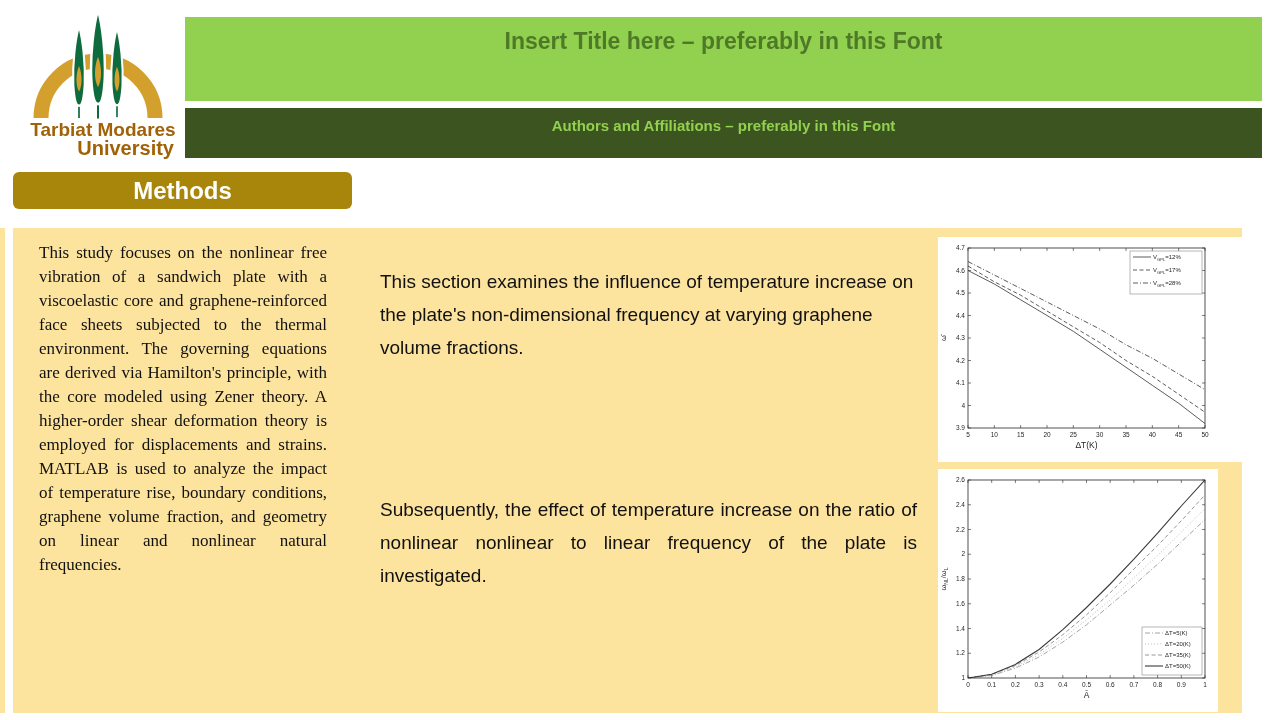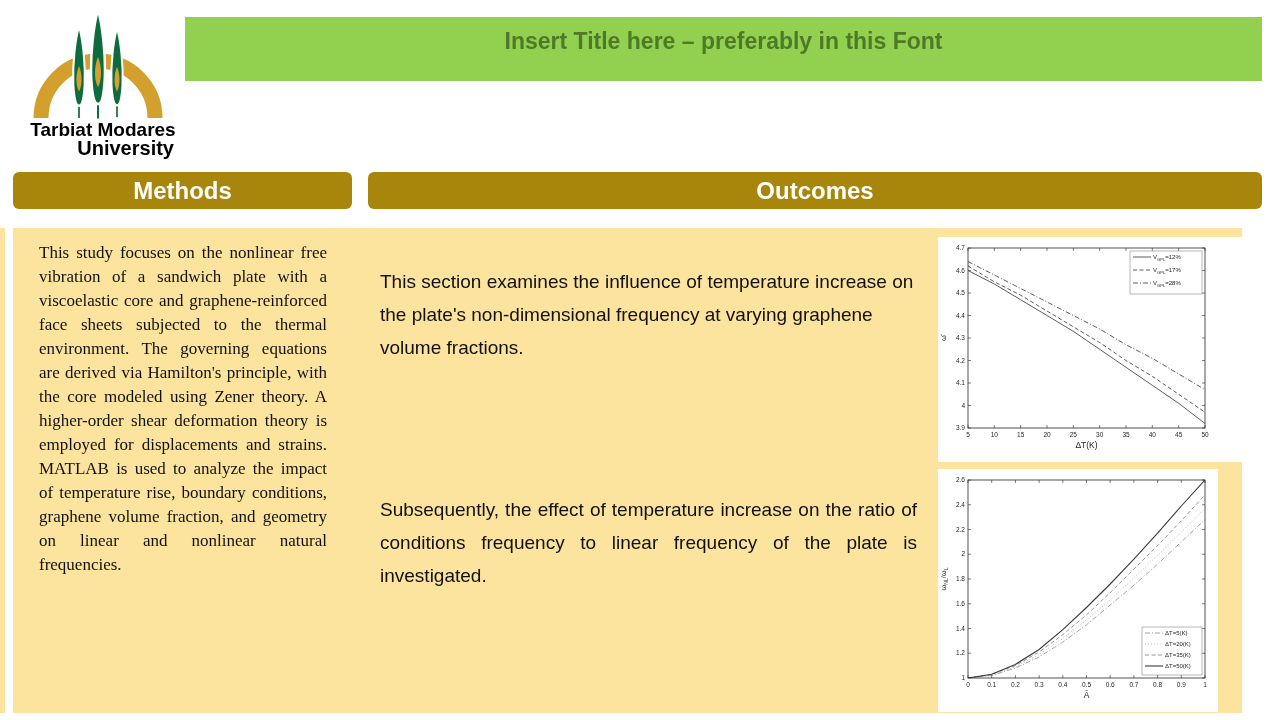--- a/index.html
+++ b/index.html
@@ -2,23 +2,23 @@
 <html><head>
 <meta charset="utf-8">
 <style>
   html,body{margin:0;padding:0;background:#ffffff;}
   .page{position:relative;width:1280px;height:720px;background:#ffffff;overflow:hidden;
         font-family:"Liberation Sans",sans-serif;}
   .abs{position:absolute;}
 
   
   .logo-box{left:22px;top:6px;width:162px;height:158px;text-align:center;}
-  .logo-text{color:#000000;font-weight:bold;font-size:19px;line-height:19px;margin-top:-4px;}
+  .logo-text{color:#a16207;font-weight:bold;font-size:19px;line-height:19px;margin-top:-4px;}
   .logo-text .l2{text-align:right;padding-right:10px;font-size:20px;}
-  .title-bar{left:185px;top:17px;width:1077px;height:64px;background:#92D050;}
+  .title-bar{left:185px;top:17px;width:1077px;height:84px;background:#92D050;}
   .title-text{width:100%;text-align:center;margin-top:11px;color:#4E7A27;
               font-size:23px;font-weight:bold;}
   .authors-bar{left:185px;top:108px;width:1077px;height:50px;background:#3C541F;}
   .authors-text{width:100%;text-align:center;margin-top:9px;color:#92D050;
                 font-size:15px;font-weight:bold;}
 
   
   .sec-head{top:172px;height:37px;background:#A8860B;color:#ffffff;
             display:flex;align-items:center;justify-content:center;
             font-size:24px;font-weight:bold;border-radius:6px;}
@@ -73,37 +73,37 @@
     </svg>
     <div class="logo-text">
       <div class="l1">Tarbiat Modares</div>
       <div class="l2">University</div>
     </div>
   </div>
 
   <div class="abs title-bar">
     <div class="title-text">Insert Title here – preferably in this Font</div>
   </div>
+  <div class="abs authors-bar">
+    <div class="authors-text">Authors and Affiliations – preferably in this Font</div>
+  </div>
 
   <div class="abs sec-head methods-head">
     <span>Methods</span>
   </div>
-  <div class="abs sec-head outcomes-head">
-    <span>Outcomes</span>
-  </div>
 
   <div class="abs edge-strip"></div>
 
   <div class="abs panel methods-panel">
     <div class="methods-body">This study focuses on the nonlinear free vibration of a sandwich plate with a viscoelastic core and graphene-reinforced face sheets subjected to the thermal environment. The governing equations are derived via Hamilton's principle, with the core modeled using Zener theory. A higher-order shear deformation theory is employed for displacements and strains. MATLAB is used to analyze the impact of temperature rise, boundary conditions, graphene volume fraction, and geometry on linear and nonlinear natural frequencies.</div>
   </div>
 
   <div class="abs panel outcomes-panel">
     <div class="out-para out-p1">This section examines the influence of temperature increase on the plate's non-dimensional frequency at varying graphene volume fractions.</div>
-    <div class="out-para out-p2">Subsequently, the effect of temperature increase on the ratio of conditions frequency to linear frequency of the plate is investigated.</div>
+    <div class="out-para out-p2">Subsequently, the effect of temperature increase on the ratio of nonlinear nonlinear to linear frequency of the plate is investigated.</div>
   </div>
 
   <div class="abs figure fig1"><svg viewBox="0 0 280 225" width="280" height="225" font-family="&quot;Liberation Sans&quot;,sans-serif">
         <rect x="0" y="0" width="280" height="225" fill="#ffffff"></rect>
         <clipPath id="clip0">
           <rect x="30" y="11" width="237" height="180"></rect>
         </clipPath>
         <g clip-path="url(#clip0)">
           <polyline points="30.0,33.5 56.3,47.0 82.7,62.8 109.0,78.5 135.3,94.3 161.7,112.3 188.0,130.3 214.3,148.3 240.7,166.3 267.0,186.5" fill="none" stroke="#4a4a4a" stroke-width="0.9"></polyline>
           <polyline points="30.0,29.0 56.3,44.8 82.7,58.2 109.0,74.0 135.3,89.8 161.7,105.5 188.0,123.5 214.3,139.3 240.7,157.3 267.0,175.2" fill="none" stroke="#4a4a4a" stroke-width="0.9" stroke-dasharray="4,2.5"></polyline>

